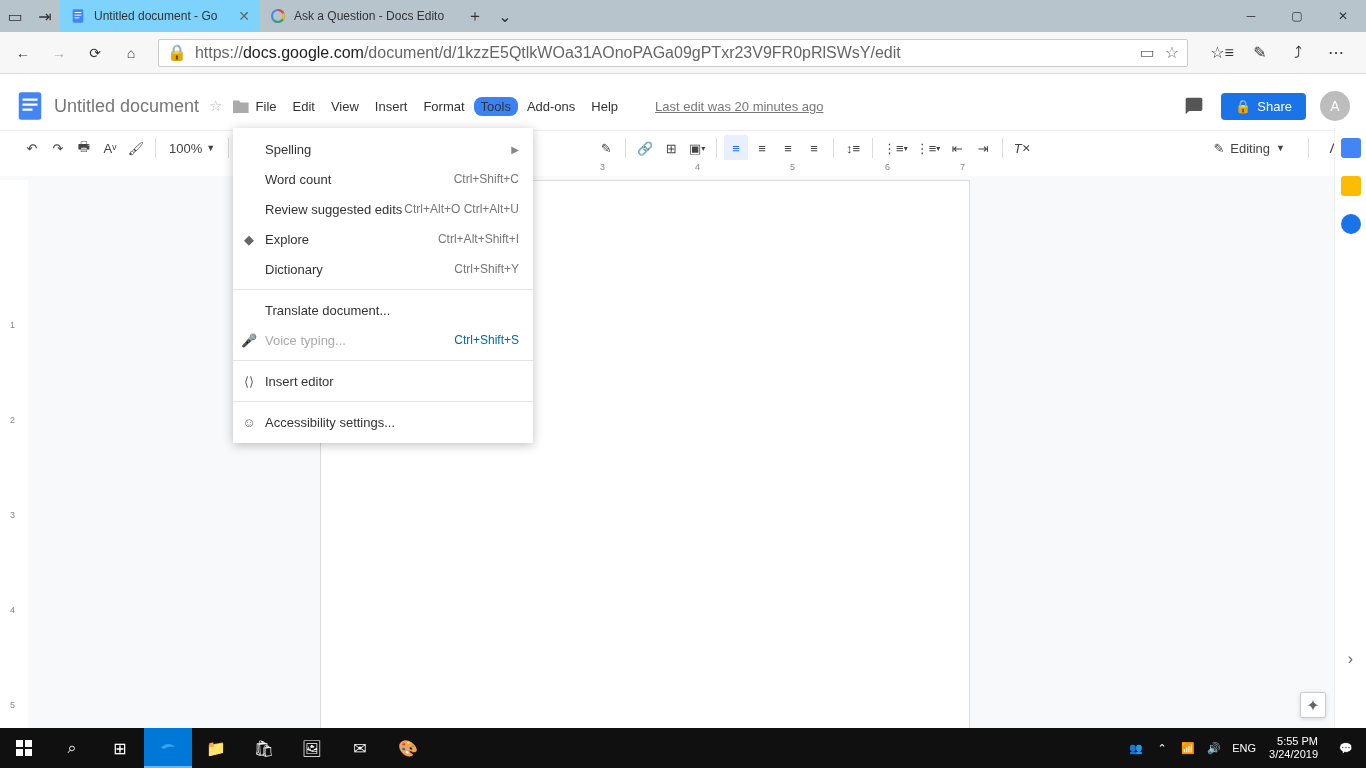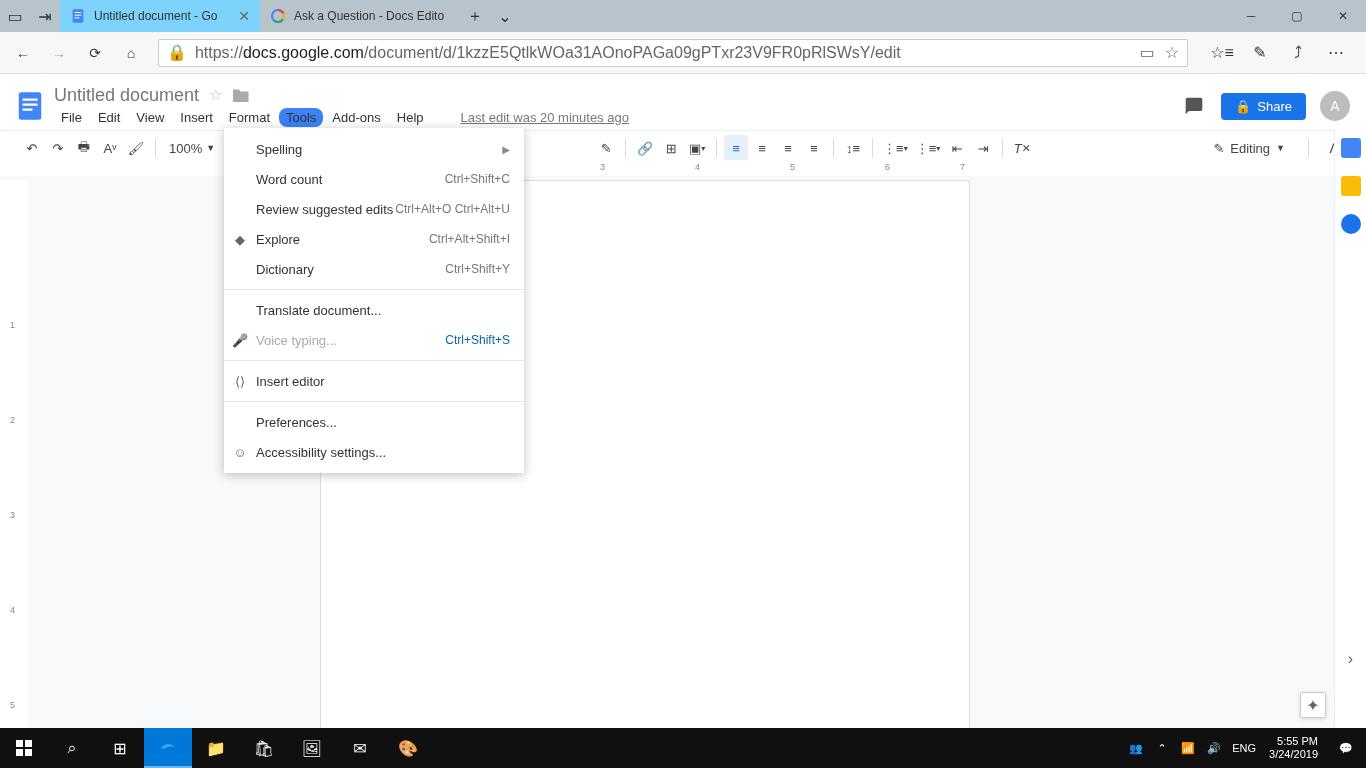--- a/index.html
+++ b/index.html
@@ -25,21 +25,21 @@
 .url-box { flex: 1; height: 28px; border: 1px solid #ccc; border-radius: 2px; display: flex; align-items: center; padding: 0 8px; background: #fff; margin: 0 6px; }
 .url-text { font-size: 16px; color: #666; white-space: nowrap; overflow: hidden; }
 .url-text .dark { color: #222; }
 .url-icons { display: flex; gap: 10px; margin-left: auto; color: #666; }
 .browser-actions { display: flex; gap: 10px; padding: 0 8px; color: #333; }
 .ba-btn { width: 28px; height: 28px; display: flex; align-items: center; justify-content: center; }
 
 
 .docs-header { height: 56px; display: flex; align-items: center; padding: 8px 16px 0 12px; gap: 6px; position: relative; }
 .docs-logo { width: 36px; height: 36px; display: flex; align-items: center; justify-content: center; }
-.docs-title-area { display: flex; flex-direction: column; justify-content: center; }
+.docs-title-area { display: flex; flex-direction: row; justify-content: center; }
 .docs-title-row { display: flex; align-items: center; gap: 10px; height: 22px; }
 .doc-title { font-size: 18px; color: #777; }
 .star { color: #bbb; font-size: 15px; }
 .folder { color: #aaa; width: 16px; height: 14px; background:#aaa; clip-path: polygon(0 10%, 40% 10%, 50% 25%, 100% 25%, 100% 100%, 0 100%);}
 .menu-row { display: flex; align-items: center; gap: 2px; height: 22px; }
 .menu-item { padding: 2px 7px; font-size: 13px; color: #333; border-radius: 2px; }
 .menu-item.active { background: #3b82f6; border-radius: 8px; }
 .last-edit { margin-left: 28px; font-size: 13px; color: #777; text-decoration: underline; }
 .header-right { margin-left: auto; display: flex; align-items: center; gap: 14px; }
 .comments-btn { width: 26px; height: 26px; display:flex; align-items:center; justify-content:center; color:#555;}
@@ -49,21 +49,21 @@
 
 .toolbar { height: 36px; border-top: 1px solid #eee; border-bottom: 1px solid #dadce0; display: flex; align-items: center; padding: 0 20px; gap: 2px; font-size: 13px; color: #444; box-shadow: 0 1px 3px rgba(0,0,0,0.08); }
 .tb-btn { min-width: 24px; height: 26px; display: flex; align-items: center; justify-content: center; border-radius: 2px; padding: 0 3px; }
 .tb-btn.active { background: #e8f0fe; color:#1a73e8; }
 .tb-sep { width: 1px; height: 20px; background: #ddd; margin: 0 5px; }
 .tb-drop { display: flex; align-items: center; gap: 4px; padding: 0 6px; }
 .tb-right { margin-left: auto; display: flex; align-items: center; gap: 8px; }
 .editing { display: flex; align-items: center; gap: 6px; padding: 0 10px; }
 
 
-.dropdown { position: absolute; left: 224px; top: 128px; width: 300px; background: #fff; box-shadow: 0 2px 10px rgba(0,0,0,0.25); font-size: 13px; color: #333; padding: 6px 0; z-index: 100; }
+.dropdown { position: absolute; left: 233px; top: 128px; width: 300px; background: #fff; box-shadow: 0 2px 10px rgba(0,0,0,0.25); font-size: 13px; color: #333; padding: 6px 0; z-index: 100; }
 .dd-item { display: flex; align-items: center; height: 30px; padding: 0 14px 0 32px; position: relative; }
 .dd-item.disabled { color: #aaa; }
 .dd-short { margin-left: auto; color: #777; font-size: 12px; }
 .dd-item.disabled .dd-short { color: #0369a1; }
 .dd-arrow { margin-left: auto; color: #888; font-size: 10px; }
 .dd-icon { position: absolute; left: 8px; width: 16px; display:flex; justify-content:center; color:#666;}
 .dd-sep { height: 1px; background: #e5e5e5; margin: 5px 0; }
 
 
 .canvas-area { position: absolute; top: 164px; left:0; right:32px; bottom: 40px; background: #f8f9fa; }
@@ -311,23 +311,20 @@
     <span class="dd-icon">🎤</span>
     <span>Voice typing...</span>
     <span class="dd-short">Ctrl+Shift+S</span>
   </div>
   <div class="dd-sep"></div>
   <div class="dd-item">
     <span class="dd-icon">⟨⟩</span>
     <span>Insert editor</span>
   </div>
   <div class="dd-sep"></div>
-  <div class="dd-item">
-    <span>Preferences...</span>
-  </div>
   <div class="dd-item">
     <span class="dd-icon">☺</span>
     <span>Accessibility settings...</span>
   </div>
 </div>
 
 <div class="taskbar">
   <div class="task-btn">
     <svg width="16" height="16" viewBox="0 0 16 16">
         <rect width="7" height="7" fill="#fff"></rect>

